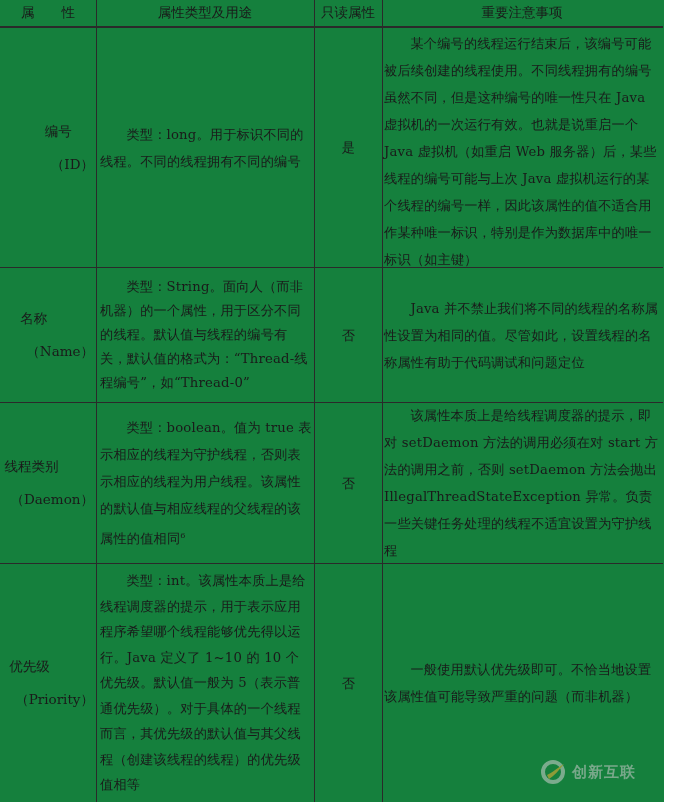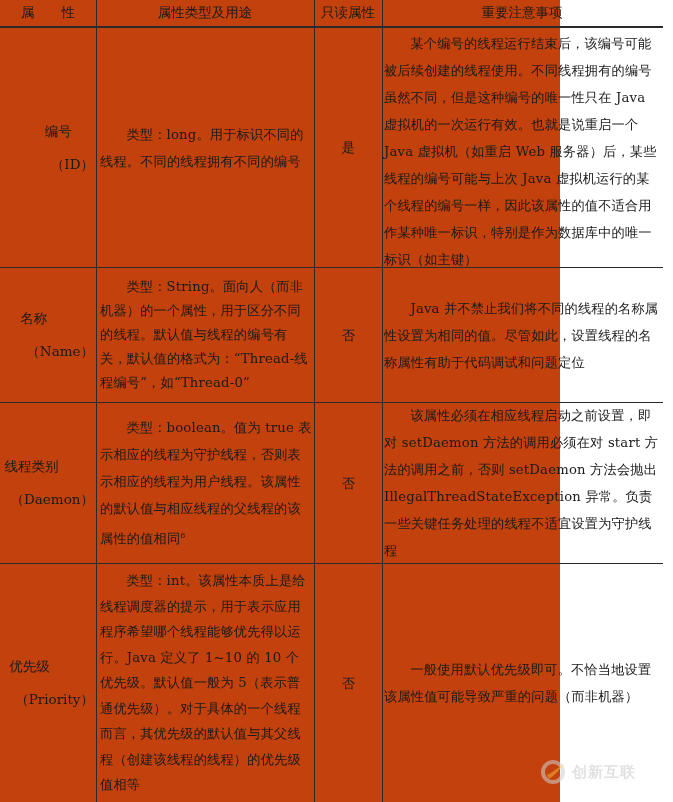--- a/index.html
+++ b/index.html
@@ -1,21 +1,21 @@
 <!DOCTYPE html>
 <html><head>
 <meta charset="utf-8">
 <style>
   html, body { margin: 0; padding: 0; background: #ffffff; }
   body {
     width: 673px; height: 802px; overflow: hidden; position: relative;
     font-family: "DejaVu Serif", "Liberation Serif", serif;
     color: #1a1a1a;
   }
-  .page { position: absolute; left: 0; top: 0; width: 560px; height: 802px; background: #c2410c; }
+  .page { position: absolute; left: 0; top: 0; width: 664px; height: 802px; background: #15803d; }
 
   .hline { position: absolute; left: 0; width: 663px; background: #2a2a2a; }
   .vline { position: absolute; top: 0; width: 1px; background: #2a2a2a; }
 
   .cell { position: absolute; box-sizing: border-box; display: flex; align-items: center; }
   .cell .txt { font-size: 13.2px; line-height: 27px; letter-spacing: 0.2px; }
 
   .hdr { position: absolute; top: 0; height: 26px; display: flex; align-items: center; justify-content: center;
          font-family: "DejaVu Sans", "Liberation Sans", sans-serif; font-size: 13.5px; }
 
@@ -89,21 +89,21 @@
       <span class="en">（Daemon）</span>
     </div>
   </div>
   <div class="cell c-type" style="top:403px;height:160px;">
     <div class="txt indent"><span>类型：boolean。值为 true 表示相应的线程为守护线程，否则表示相应的线程为用户线程。该属性的默认值与相应线程的父线程的该属性的值相同</span><sup>6</sup></div>
   </div>
   <div class="cell c-ro" style="top:403px;height:160px;">
     <span class="txt">否</span>
   </div>
   <div class="cell c-note" style="top:403px;height:160px;">
-    <div class="txt indent">该属性必须在相应线程启动之前设置，即对 setDaemon 方法的调用必须在对 start 方法的调用之前，否则 setDaemon 方法会抛出 IllegalThreadStateException 异常。负责一些关键任务处理的线程不适宜设置为守护线程</div>
+    <div class="txt indent">该属性本质上是给线程调度器的提示，即对 setDaemon 方法的调用必须在对 start 方法的调用之前，否则 setDaemon 方法会抛出 IllegalThreadStateException 异常。负责一些关键任务处理的线程不适宜设置为守护线程</div>
   </div>
 
   <div class="cell c-name" style="top:564px;height:238px;">
     <div class="name-block">
       <span>优先级</span>
       <span class="en">（Priority）</span>
     </div>
   </div>
   <div class="cell c-type" style="top:564px;height:238px;">
     <div class="txt indent" style="line-height:25.5px;">类型：int。该属性本质上是给线程调度器的提示，用于表示应用程序希望哪个线程能够优先得以运行。Java 定义了 1~10 的 10 个优先级。默认值一般为 5（表示普通优先级）。对于具体的一个线程而言，其优先级的默认值与其父线程（创建该线程的线程）的优先级值相等</div>

